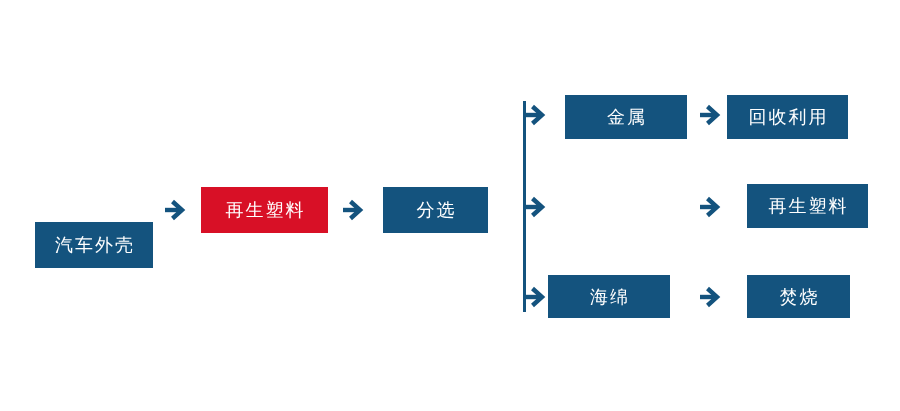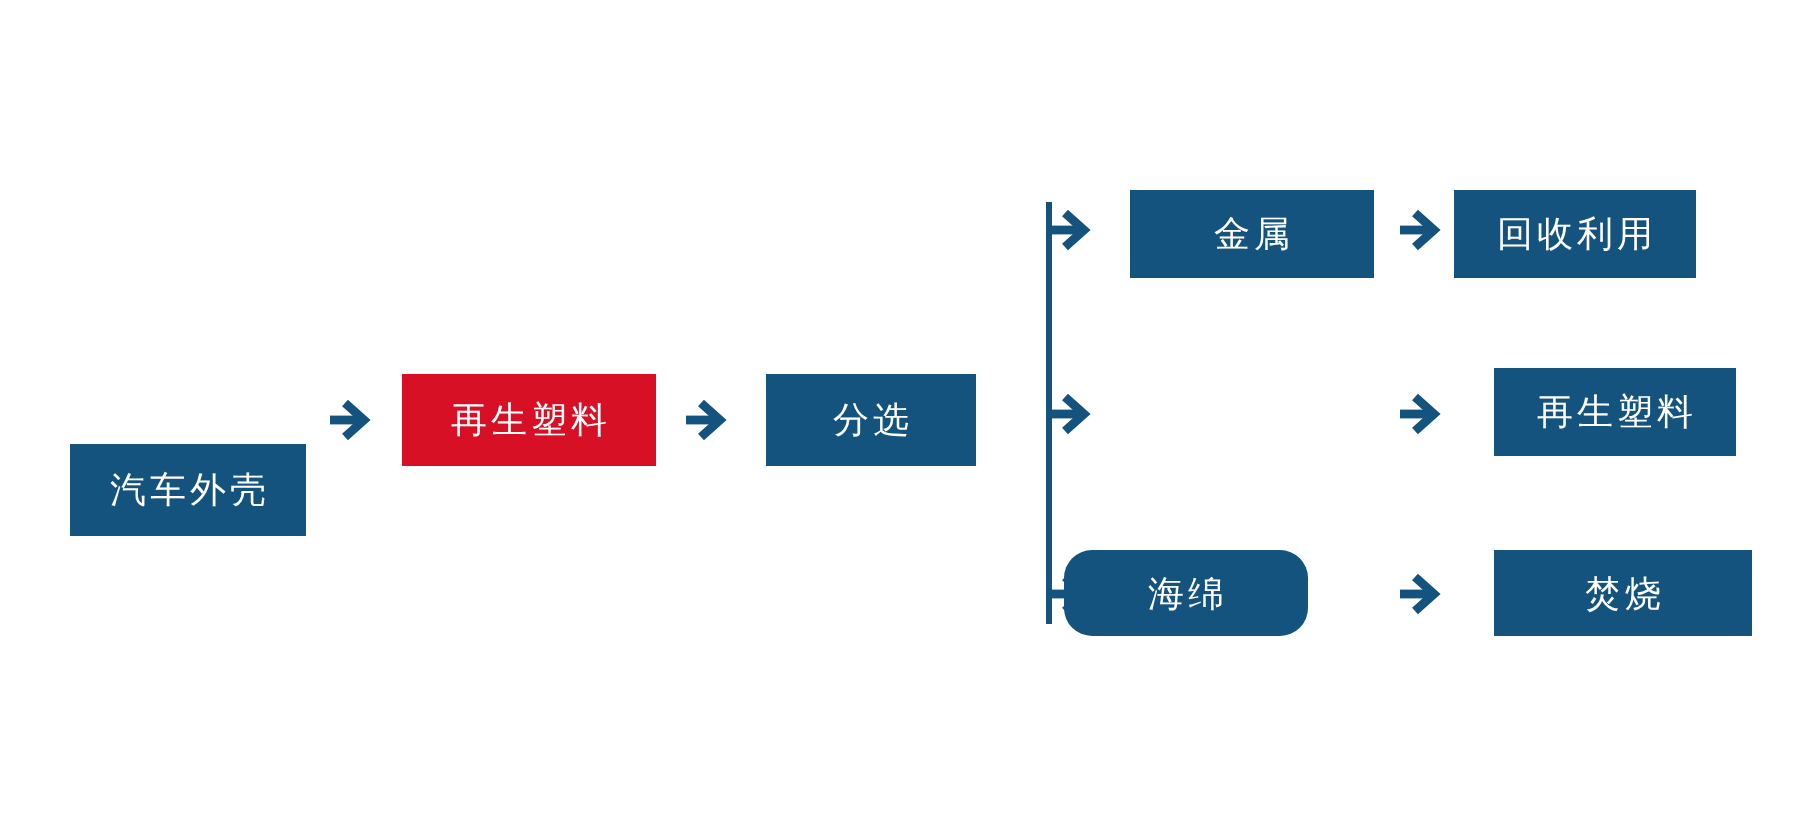--- a/index.html
+++ b/index.html
@@ -59,27 +59,27 @@
   .n-crusher  { left: 201px; top: 187px; width: 127px; height: 46px; }
   .a-2        { left: 342px; top: 199px; }
   .n-sorting  { left: 383px; top: 187px; width: 105px; height: 46px; }
 
   
   .a-b1       { left: 524px; top: 104px; }
   .a-b2       { left: 524px; top: 196px; }
   .a-b3       { left: 524px; top: 286px; }
   .n-metal    { left: 565px; top: 95px;  width: 122px; height: 44px; }
   .n-plastic  { left: 565px; top: 184px; width: 122px; height: 44px; }
-  .n-sponge   { left: 532px; top: 275px; width: 122px; height: 43px; border-radius: 14px; }
+  .n-sponge   { left: 548px; top: 275px; width: 122px; height: 43px; }
   .a-m        { left: 699px; top: 104px; }
   .a-p        { left: 699px; top: 196px; }
   .a-s        { left: 699px; top: 286px; }
   .n-recycle  { left: 727px; top: 95px;  width: 121px; height: 44px; }
   .n-replast  { left: 747px; top: 184px; width: 121px; height: 44px; }
-  .n-burn     { left: 747px; top: 275px; width: 129px; height: 43px; }
+  .n-burn     { left: 747px; top: 275px; width: 103px; height: 43px; }
 </style>
 </head>
 <body>
 
 <div class="canvas">
 
   <div class="node n-car">汽车外壳</div>
 
   <svg class="arrow a-1" viewBox="0 0 26 22">
     <path d="M1 11 H16"></path>

